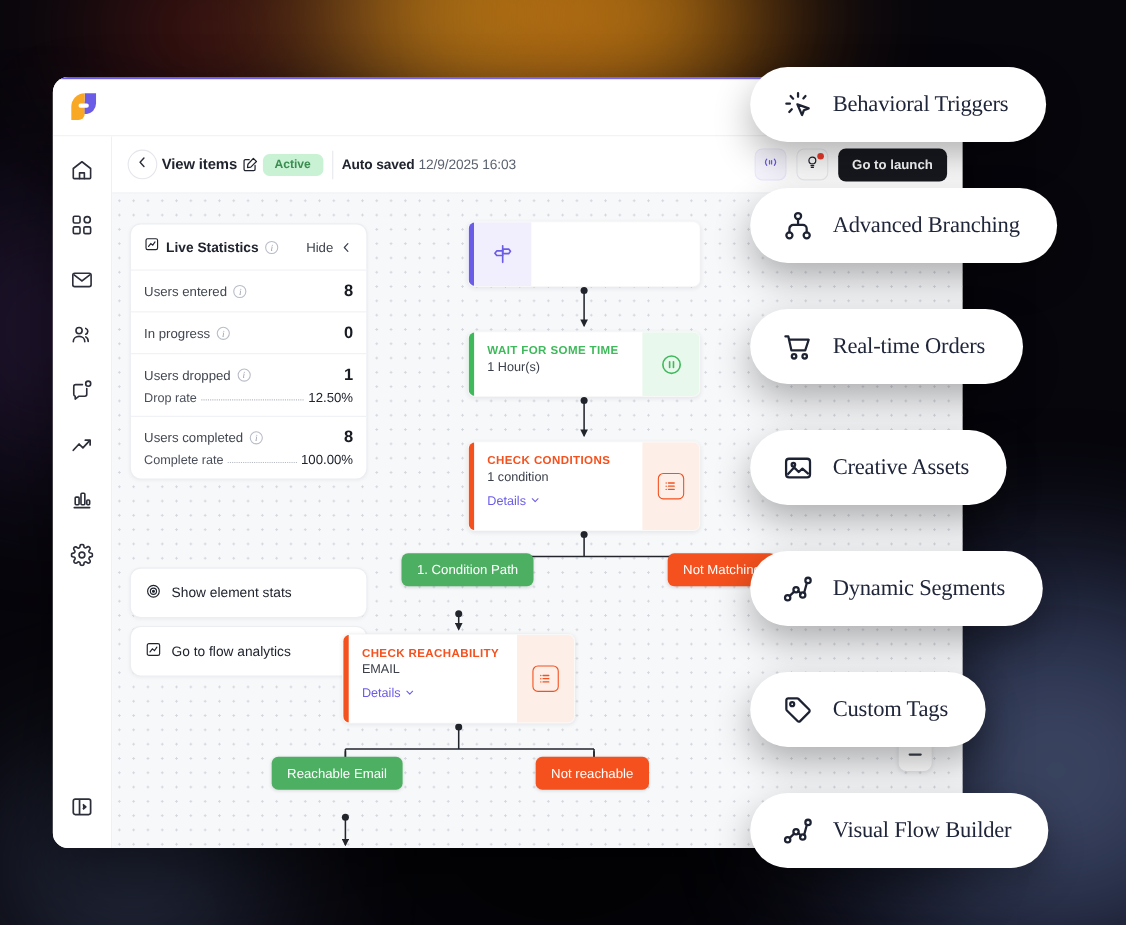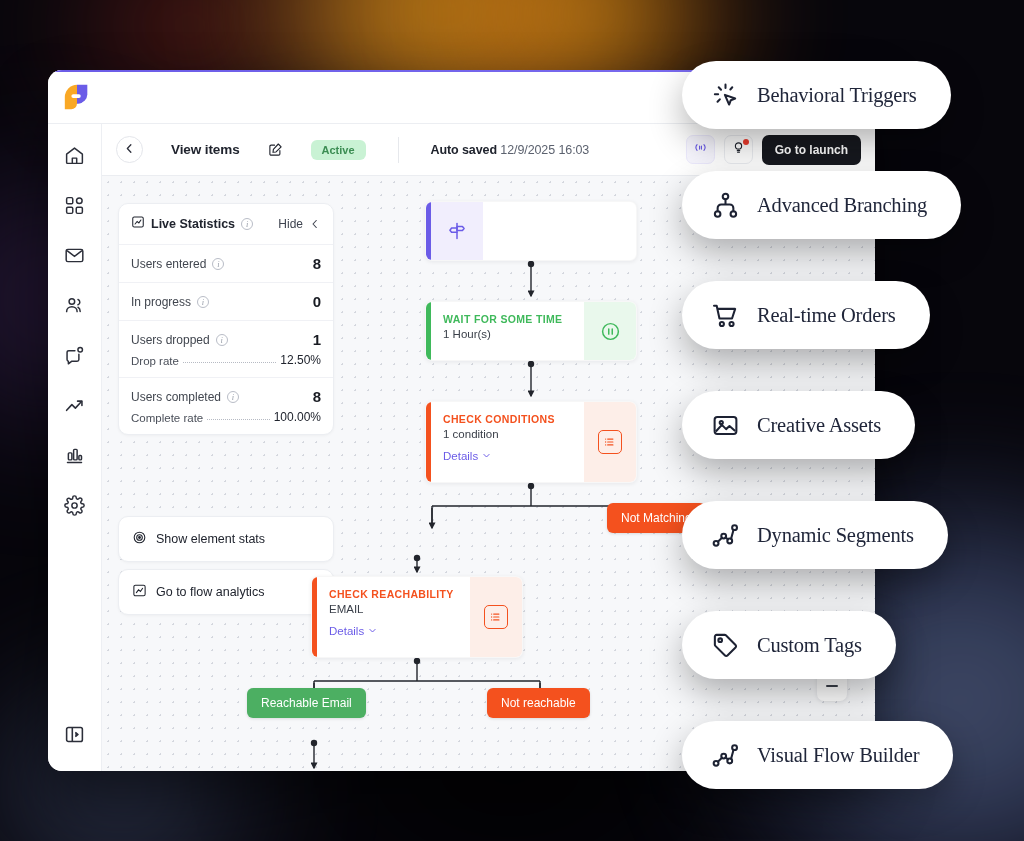--- a/index.html
+++ b/index.html
@@ -55,21 +55,21 @@
               color: #2c2f3a; cursor: pointer; }
   .rail-btn svg { width: 21px; height: 21px; }
   #rail-spacer { flex: 1 1 auto; }
   #rail-bottom { margin-bottom: 16px; }
 
   
   #main { flex: 1 1 auto; display: flex; flex-direction: column; min-width: 0; }
 
   
   #hdr { height: 52px; background: #fff; border-bottom: 1px solid #ebedf1;
-         display: flex; align-items: center; padding: 0 14px; gap: 28px; }
+         display: flex; align-items: center; padding: 0 14px; gap: 4px; }
   #back-btn { width: 27px; height: 27px; border: 1px solid #e4e6eb; border-radius: 50%;
               display: flex; align-items: center; justify-content: center;
               color: #2c2f3a; cursor: pointer; background:#fff; }
   #hdr-title { font-size: 13.5px; font-weight: 700; color: #20242e; letter-spacing:-.1px; }
   #edit-icon { color: #20242e; display: flex; cursor: pointer; }
   #status-badge { background: #c9f2d4; color: #3b8d52; font-size: 11px;
                   font-weight: 600; padding: 4px 11px; border-radius: 6px; }
   #hdr-sep { width: 1px; height: 26px; background: #e6e8ec; margin: 0 4px; }
   #autosave { font-size: 12.5px; color: #5c626f; letter-spacing:-.1px; }
   #autosave b { color: #20242e; font-weight: 700; }
@@ -536,20 +536,21 @@
               <svg viewBox="0 0 24 24" width="14" height="14" fill="none" stroke="currentColor" stroke-width="2" stroke-linecap="round">
                   <path d="M8 7h9M8 12h9M8 17h9"></path>
                   <circle cx="4.5" cy="7" r="1.1" fill="currentColor" stroke="none"></circle>
                   <circle cx="4.5" cy="12" r="1.1" fill="currentColor" stroke="none"></circle>
                   <circle cx="4.5" cy="17" r="1.1" fill="currentColor" stroke="none"></circle>
                 </svg>
             </span>
           </div>
         </div>
 
+        <div class="chip green-chip" id="chip-cond-path">1. Condition Path</div>
         <div class="chip orange-chip" id="chip-not-match">Not Matching</div>
         <div class="chip green-chip" id="chip-reach">Reachable Email</div>
         <div class="chip orange-chip" id="chip-not-reach">Not reachable</div>
 
         <div id="zoom-out">
           <i></i>
         </div>
       </div>
     </div>
   </div>

